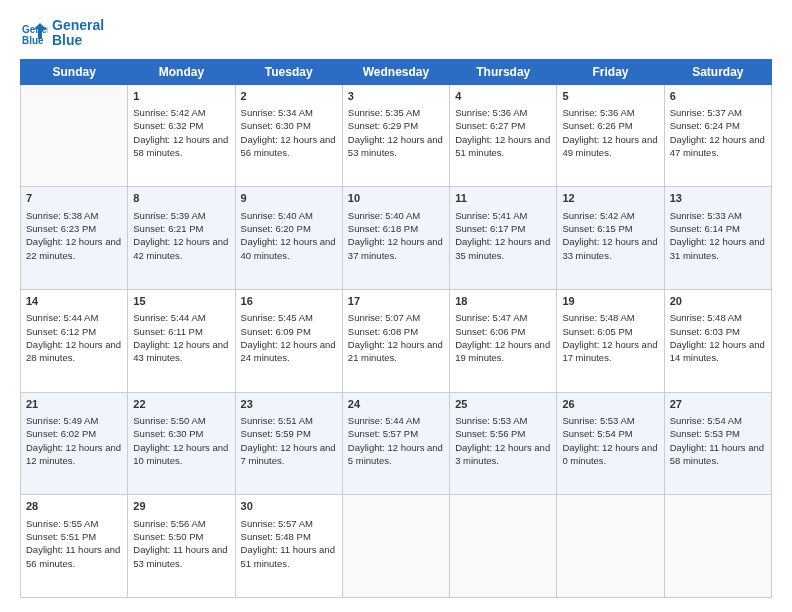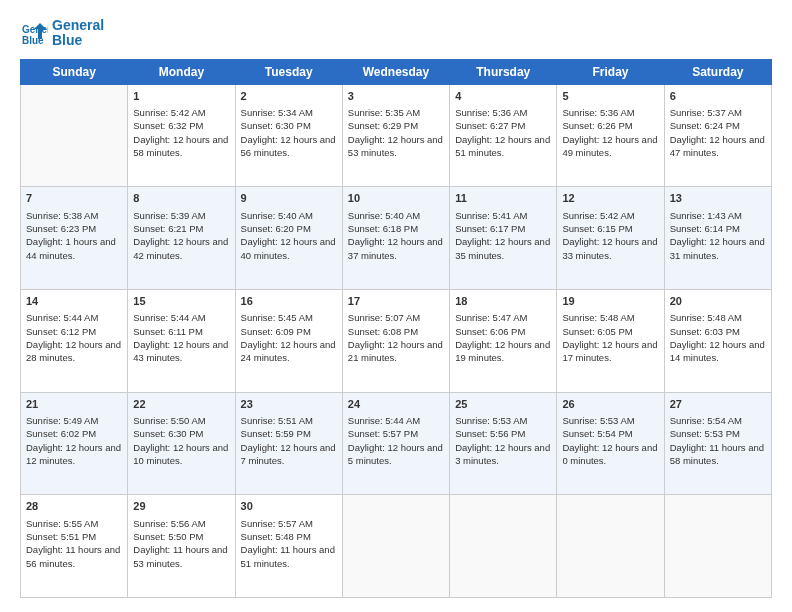--- a/index.html
+++ b/index.html
@@ -155,21 +155,21 @@
             <div>Sunrise: 5:37 AM</div>
             <div>Sunset: 6:24 PM</div>
             <div>Daylight: 12 hours and 47 minutes.</div>
           </td>
         </tr>
         <tr class="row-stripe">
           <td>
             <span class="day-num">7</span>
             <div>Sunrise: 5:38 AM</div>
             <div>Sunset: 6:23 PM</div>
-            <div>Daylight: 1 hours and 44 minutes.</div>
+            <div>Daylight: 12 hours and 22 minutes.</div>
           </td>
           <td>
             <span class="day-num">8</span>
             <div>Sunrise: 5:39 AM</div>
             <div>Sunset: 6:21 PM</div>
             <div>Daylight: 12 hours and 42 minutes.</div>
           </td>
           <td>
             <span class="day-num">9</span>
             <div>Sunrise: 5:40 AM</div>
@@ -189,21 +189,21 @@
             <div>Daylight: 12 hours and 35 minutes.</div>
           </td>
           <td>
             <span class="day-num">12</span>
             <div>Sunrise: 5:42 AM</div>
             <div>Sunset: 6:15 PM</div>
             <div>Daylight: 12 hours and 33 minutes.</div>
           </td>
           <td>
             <span class="day-num">13</span>
-            <div>Sunrise: 1:43 AM</div>
+            <div>Sunrise: 5:33 AM</div>
             <div>Sunset: 6:14 PM</div>
             <div>Daylight: 12 hours and 31 minutes.</div>
           </td>
         </tr>
         <tr>
           <td>
             <span class="day-num">14</span>
             <div>Sunrise: 5:44 AM</div>
             <div>Sunset: 6:12 PM</div>
             <div>Daylight: 12 hours and 28 minutes.</div>

